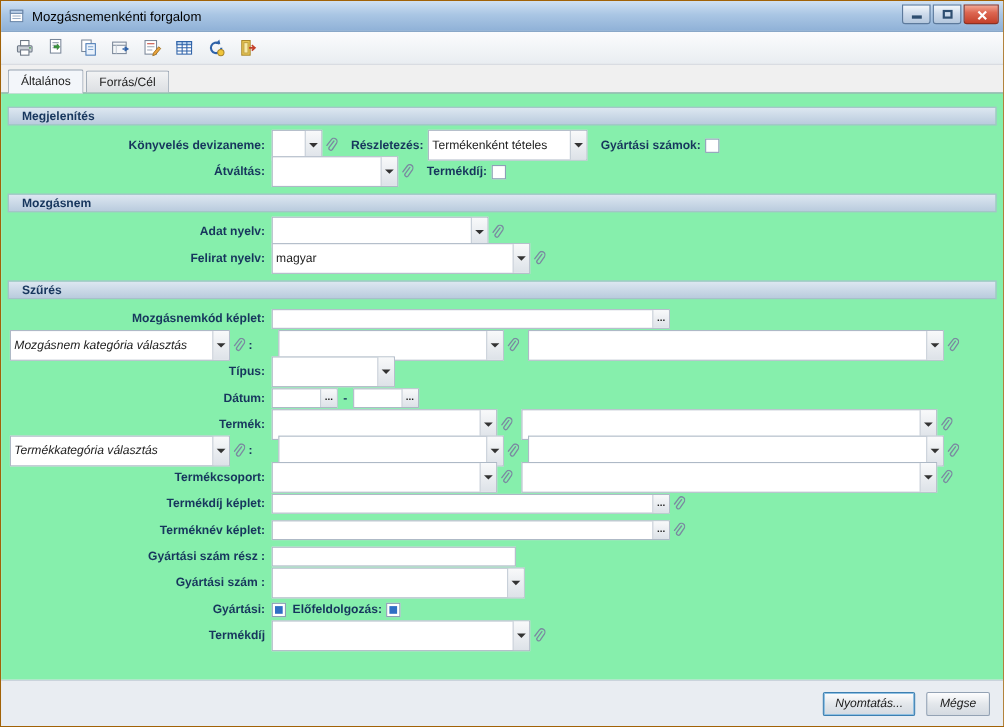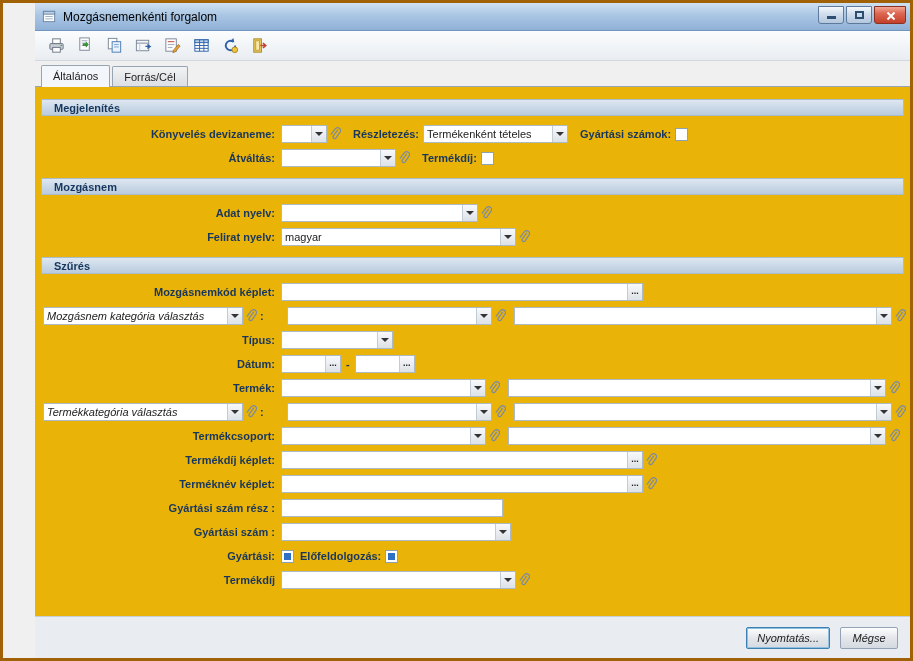--- a/index.html
+++ b/index.html
@@ -1,19 +1,19 @@
 <!DOCTYPE html>
 <html><head>
 <meta charset="utf-8">
 <style>
   * { box-sizing: border-box; }
   html,body { margin:0; padding:0; background:#ffffff; }
   body { font-family:"Liberation Sans", sans-serif; font-size:11px; color:#222; }
 
-  .window { width:913px; height:661px; border:3px solid #a16207; display:flex; flex-direction:column; background:#f0f0f0; overflow:hidden;padding-left:32px; }
+  .window { width:913px; height:661px; border:1px solid #a16207; display:flex; flex-direction:column; background:#f0f0f0; overflow:hidden; }
 
   
   .titlebar { height:28px; flex:0 0 28px; background:linear-gradient(#cfe0f2 0%, #aac6e4 45%, #8fb1d7 100%); border-bottom:1px solid #7195bd; display:flex; align-items:center; padding:0 4px 0 6px; }
   .app-icon { width:16px; height:16px; display:flex; align-items:center; justify-content:center; }
   .title-text { margin-left:6px; flex:1; font-size:12px; color:#000; }
   .win-controls { display:flex; gap:2px; align-self:flex-start; padding-top:3px; }
   .win-btn { width:26px; height:18px; border:1px solid #5d7a9c; border-radius:0 0 3px 3px; background:linear-gradient(#f4f8fc, #cfdcec 45%, #b4c7dd); display:flex; align-items:center; justify-content:center; cursor:pointer; }
   .win-btn.close { width:32px; background:linear-gradient(#f2a795, #dd6752 40%, #c4402a); border-color:#8c3022; }
   .glyph-min { width:9px; height:3px; background:#2e4e70; margin-top:5px; }
   .glyph-max { width:9px; height:8px; border:2px solid #2e4e70; background:transparent; }
@@ -25,30 +25,30 @@
   
   .toolbar { height:30px; flex:0 0 30px; background:linear-gradient(#fbfcfd, #e9edf1); border-bottom:1px solid #d3d8de; display:flex; align-items:center; padding-left:10px; gap:7px; }
   .tool-btn { width:22px; height:22px; display:flex; align-items:center; justify-content:center; border:1px solid transparent; border-radius:2px; cursor:pointer; }
 
   
   .tabstrip { flex:0 0 25px; display:flex; align-items:flex-end; padding-left:6px; background:#f0f0f0; }
   .tab { padding:4px 11px 3px; border:1px solid #98a4b2; border-bottom:none; border-radius:2px 2px 0 0; background:linear-gradient(#f2f3f4, #dcdfe3); margin-right:2px; position:relative; cursor:pointer; color:#222; }
   .tab.active { background:#f3f6fa; padding-bottom:5px; z-index:2; margin-bottom:-1px; }
 
   
-  .panel { flex:1 1 auto; border-top:1px solid #98a4b2; background:#eab308; padding:4px 4px 0; overflow:hidden; }
+  .panel { flex:1 1 auto; border-top:1px solid #98a4b2; background:#86efac; padding:4px 4px 0; overflow:hidden; }
   .section-header { height:17px; line-height:16px; background:linear-gradient(#dde7f1, #b9cbdd); border:1px solid #a9bccd; color:#17365d; font-weight:bold; padding-left:12px; margin:8px 2px 6px; }
   .row { display:flex; align-items:center; height:24px; padding-left:4px; }
   .lbl { width:238px; flex:0 0 238px; text-align:right; font-weight:bold; color:#17365d; padding-right:6px; white-space:nowrap; }
   .inl-lbl { font-weight:bold; color:#17365d; margin:0 4px 0 12px; white-space:nowrap; }
   .lblarea { width:244px; flex:0 0 244px; display:flex; align-items:center; }
   .colon-lbl { font-weight:bold; color:#17365d; margin-left:3px; }
 
   
-  .combo { height:18px; background:#fff; border:1px solid #aeb9c6; display:flex; align-items:center; flex:0 0 auto; cursor:default; }
+  .combo { height:28px; background:#fff; border:1px solid #aeb9c6; display:flex; align-items:center; flex:0 0 auto; cursor:default; }
   .combo-text { flex:1; padding:0 3px; white-space:nowrap; overflow:hidden; }
   .combo-text.italic { font-style:italic; }
   .combo-btn { width:15px; height:100%; background:linear-gradient(#f8f9fa, #dde2e8); border-left:1px solid #c3cbd5; display:flex; align-items:center; justify-content:center; cursor:pointer; }
   .tri { width:0; height:0; border-left:4px solid transparent; border-right:4px solid transparent; border-top:4px solid #333; }
 
   .field { height:18px; background:#fff; border:1px solid #aeb9c6; display:flex; align-items:stretch; flex:0 0 auto; }
   .field-text { flex:1; padding:0 3px; }
   .dots-btn { width:15px; background:linear-gradient(#f8f9fa, #dde2e8); border-left:1px solid #c3cbd5; font-size:9px; font-weight:bold; color:#222; display:flex; align-items:flex-end; justify-content:center; padding-bottom:4px; cursor:pointer; letter-spacing:0; }
   .input { height:18px; background:#fff; border:1px solid #aeb9c6; flex:0 0 auto; }
 

